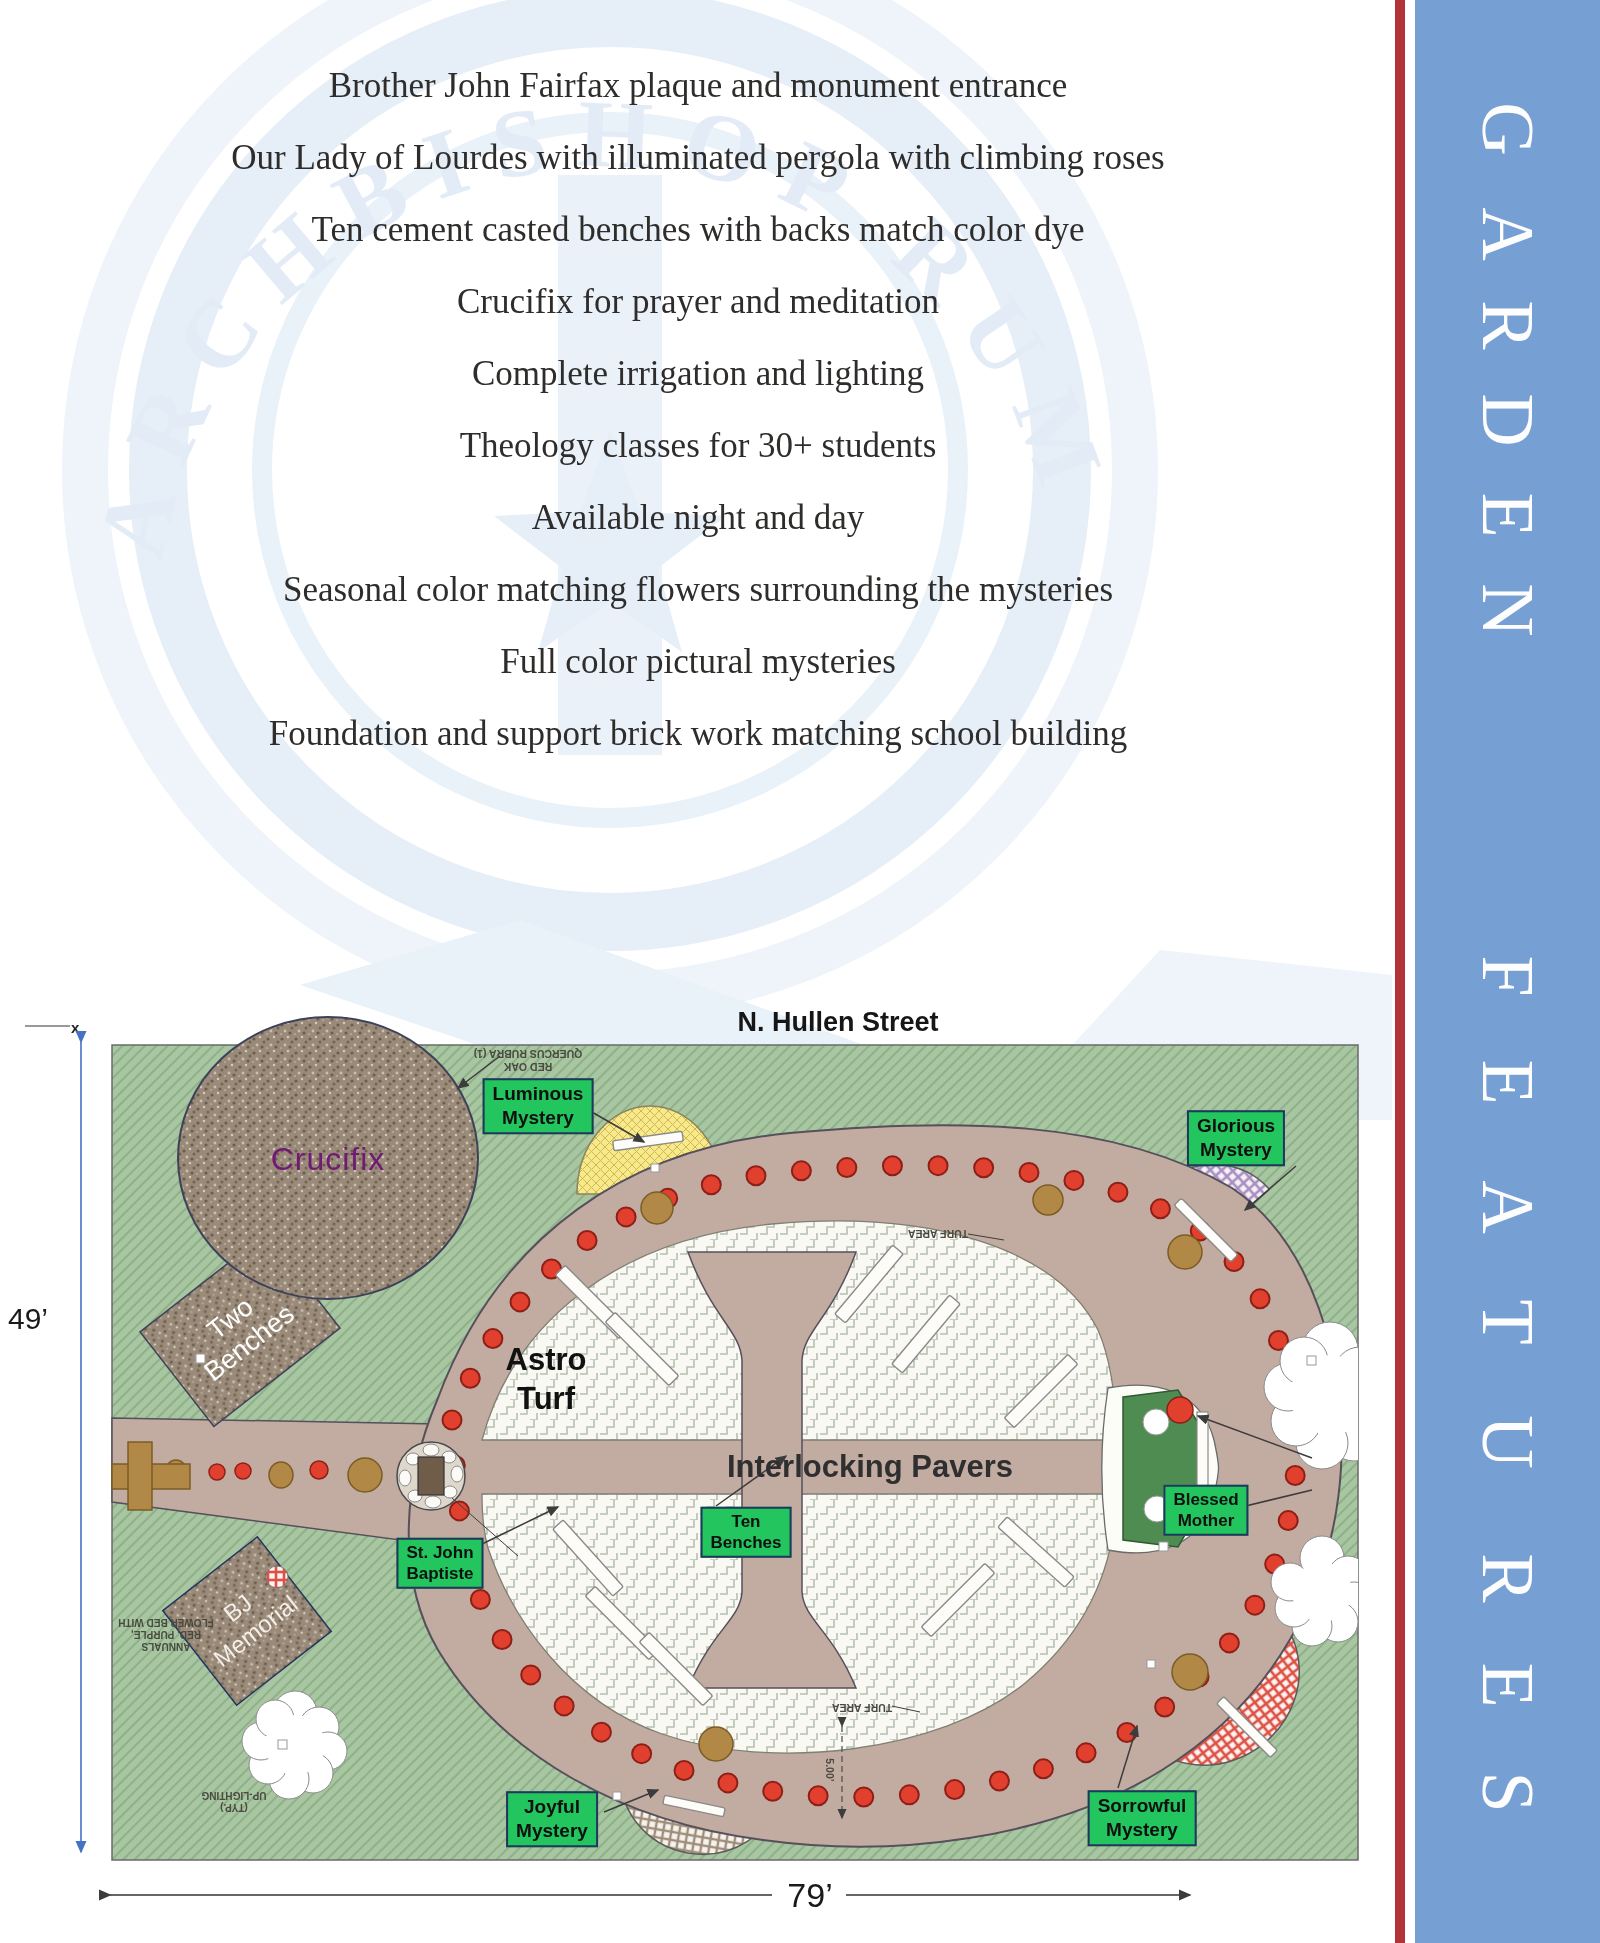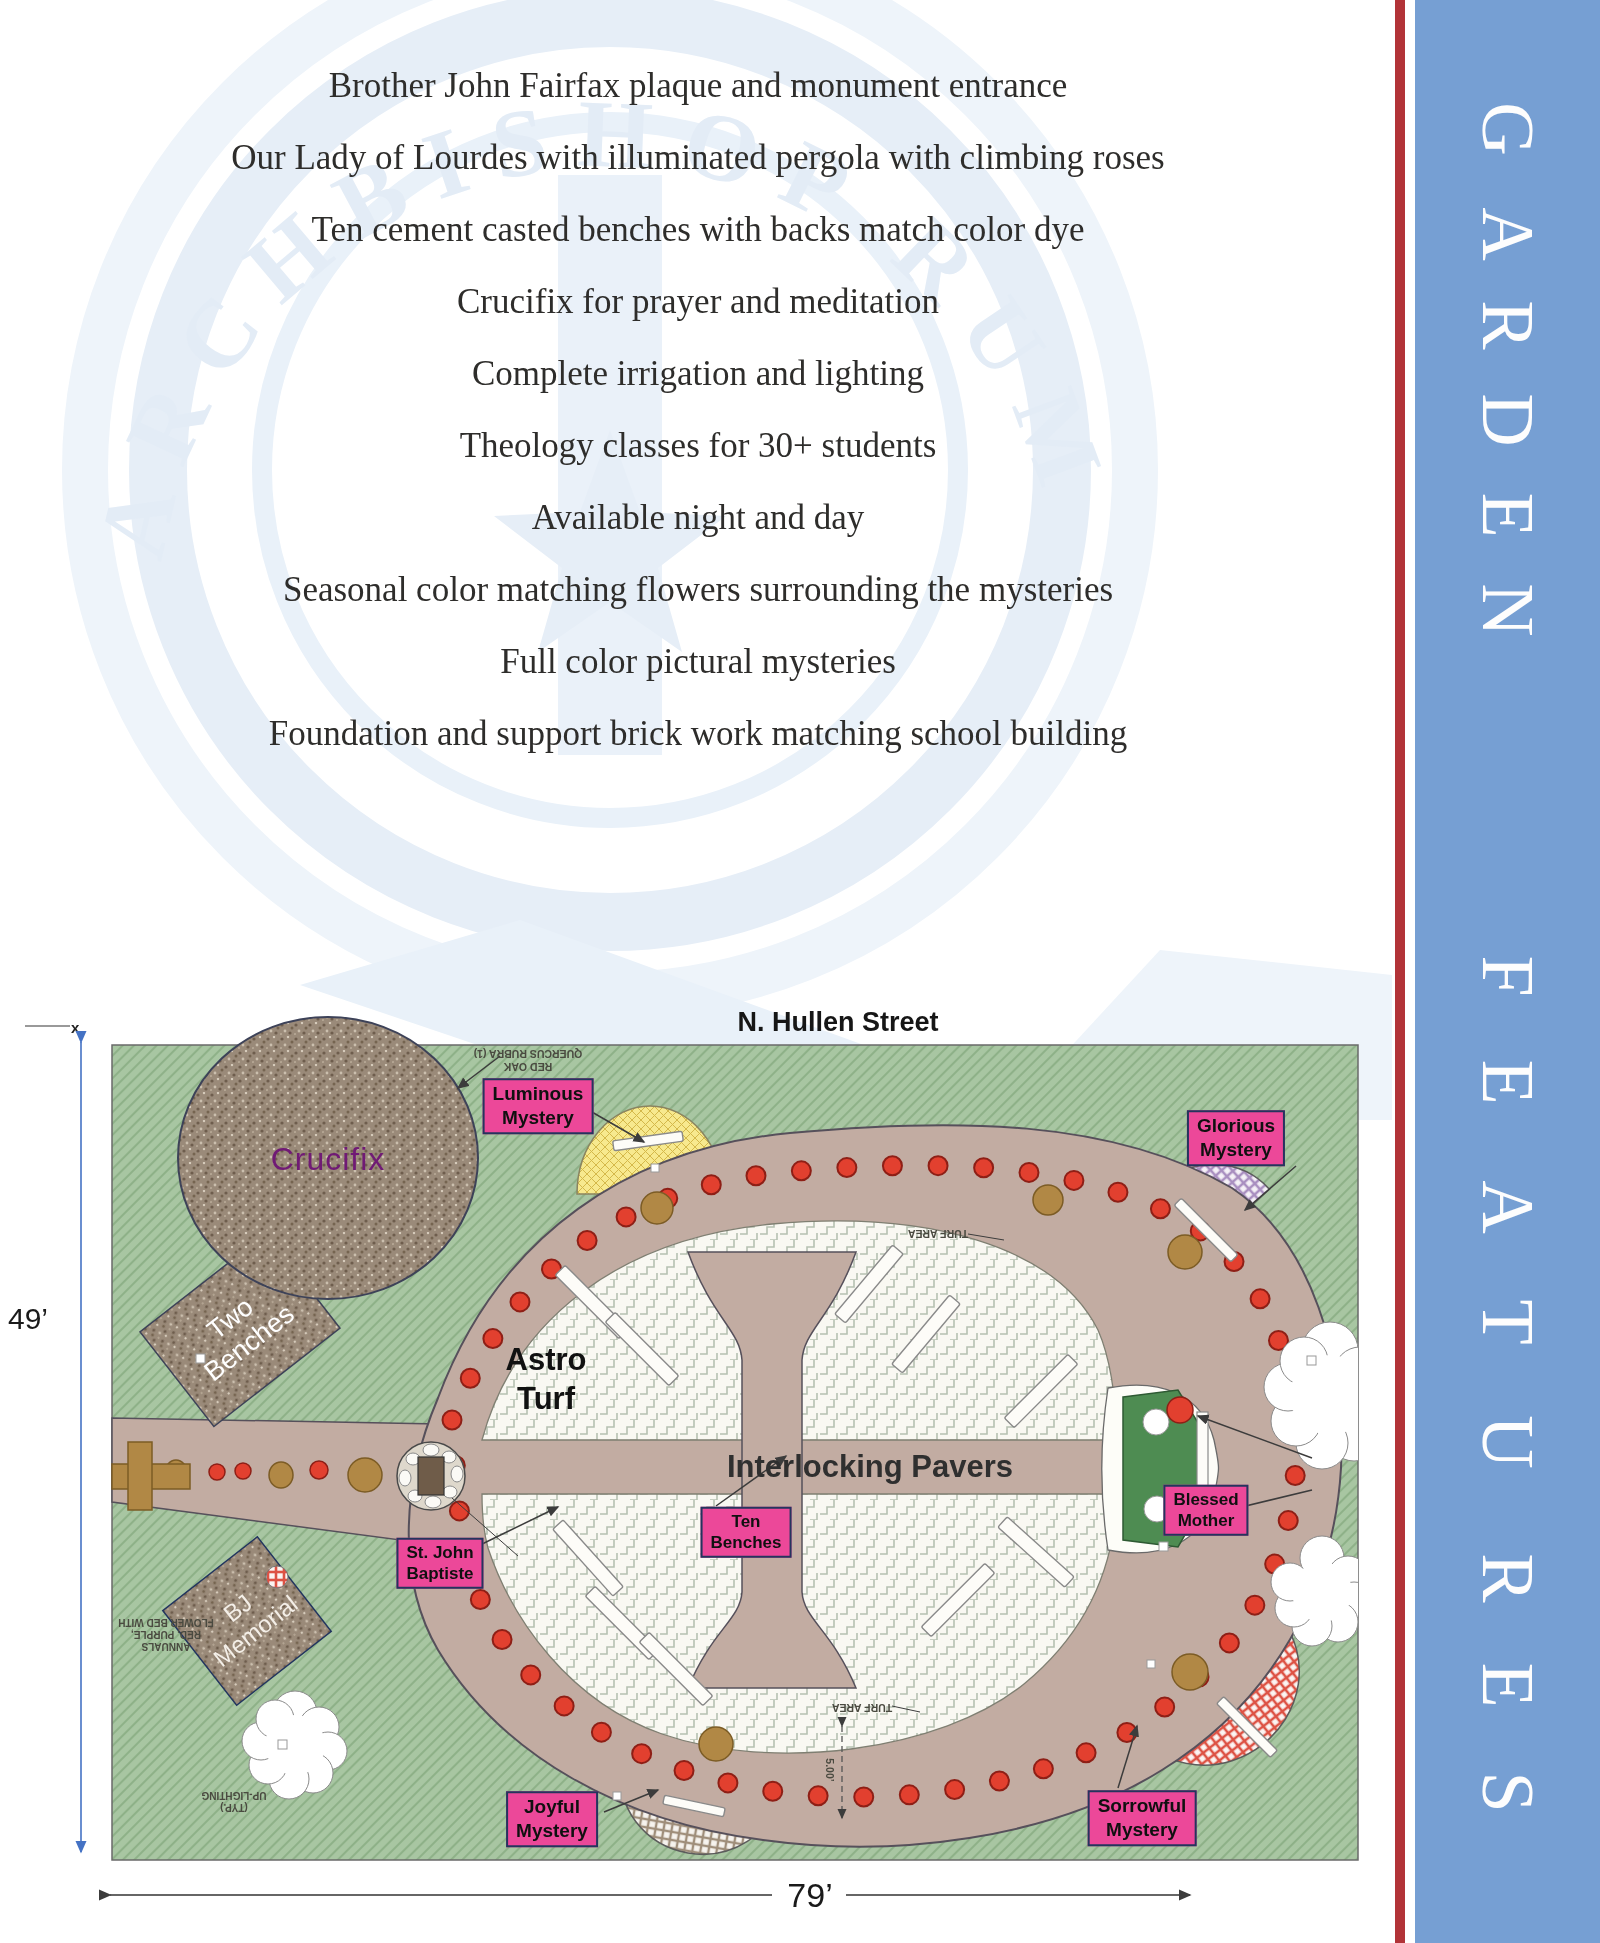--- a/index.html
+++ b/index.html
@@ -9,21 +9,21 @@
   #watermark{position:absolute;left:0;top:0;z-index:0;}
   
   #features{position:absolute;left:0;top:50px;width:1396px;z-index:2;}
   .feature-line{width:100%;text-align:center;font-family:"Liberation Serif",serif;
       font-size:35px;color:#2e2d2b;height:72px;line-height:72px;white-space:nowrap;}
   
   #mapsvg{position:absolute;left:0;top:960px;z-index:1;}
   .map-text{position:absolute;z-index:2;white-space:nowrap;}
   .ctr{transform:translate(-50%,-50%);}
   .box-label{position:absolute;z-index:3;transform:translate(-50%,-50%);
-      background:#ec4899;border:2px solid #24355e;padding:2px 8px;text-align:center;
+      background:#22c55e;border:2px solid #24355e;padding:2px 8px;text-align:center;
       font-size:19px;font-weight:bold;color:#101010;line-height:1.25;white-space:nowrap;}
   .ann{position:absolute;z-index:3;text-align:center;color:#4a4a40;font-size:10.5px;
       font-weight:600;line-height:1.2;transform:translate(-50%,-50%) rotate(180deg);white-space:nowrap;}
   
   #red-stripe{position:absolute;left:1395px;top:0;width:10px;height:1943px;z-index:4;}
   #blue-bar{position:absolute;left:1415px;top:0;width:185px;height:1943px;z-index:4;}
   .side-letter{position:absolute;left:0;width:100%;height:84px;line-height:84px;
       text-align:center;font-family:"Liberation Serif",serif;font-size:74px;color:#fdfdfd;
       transform:rotate(90deg);}
 </style>

